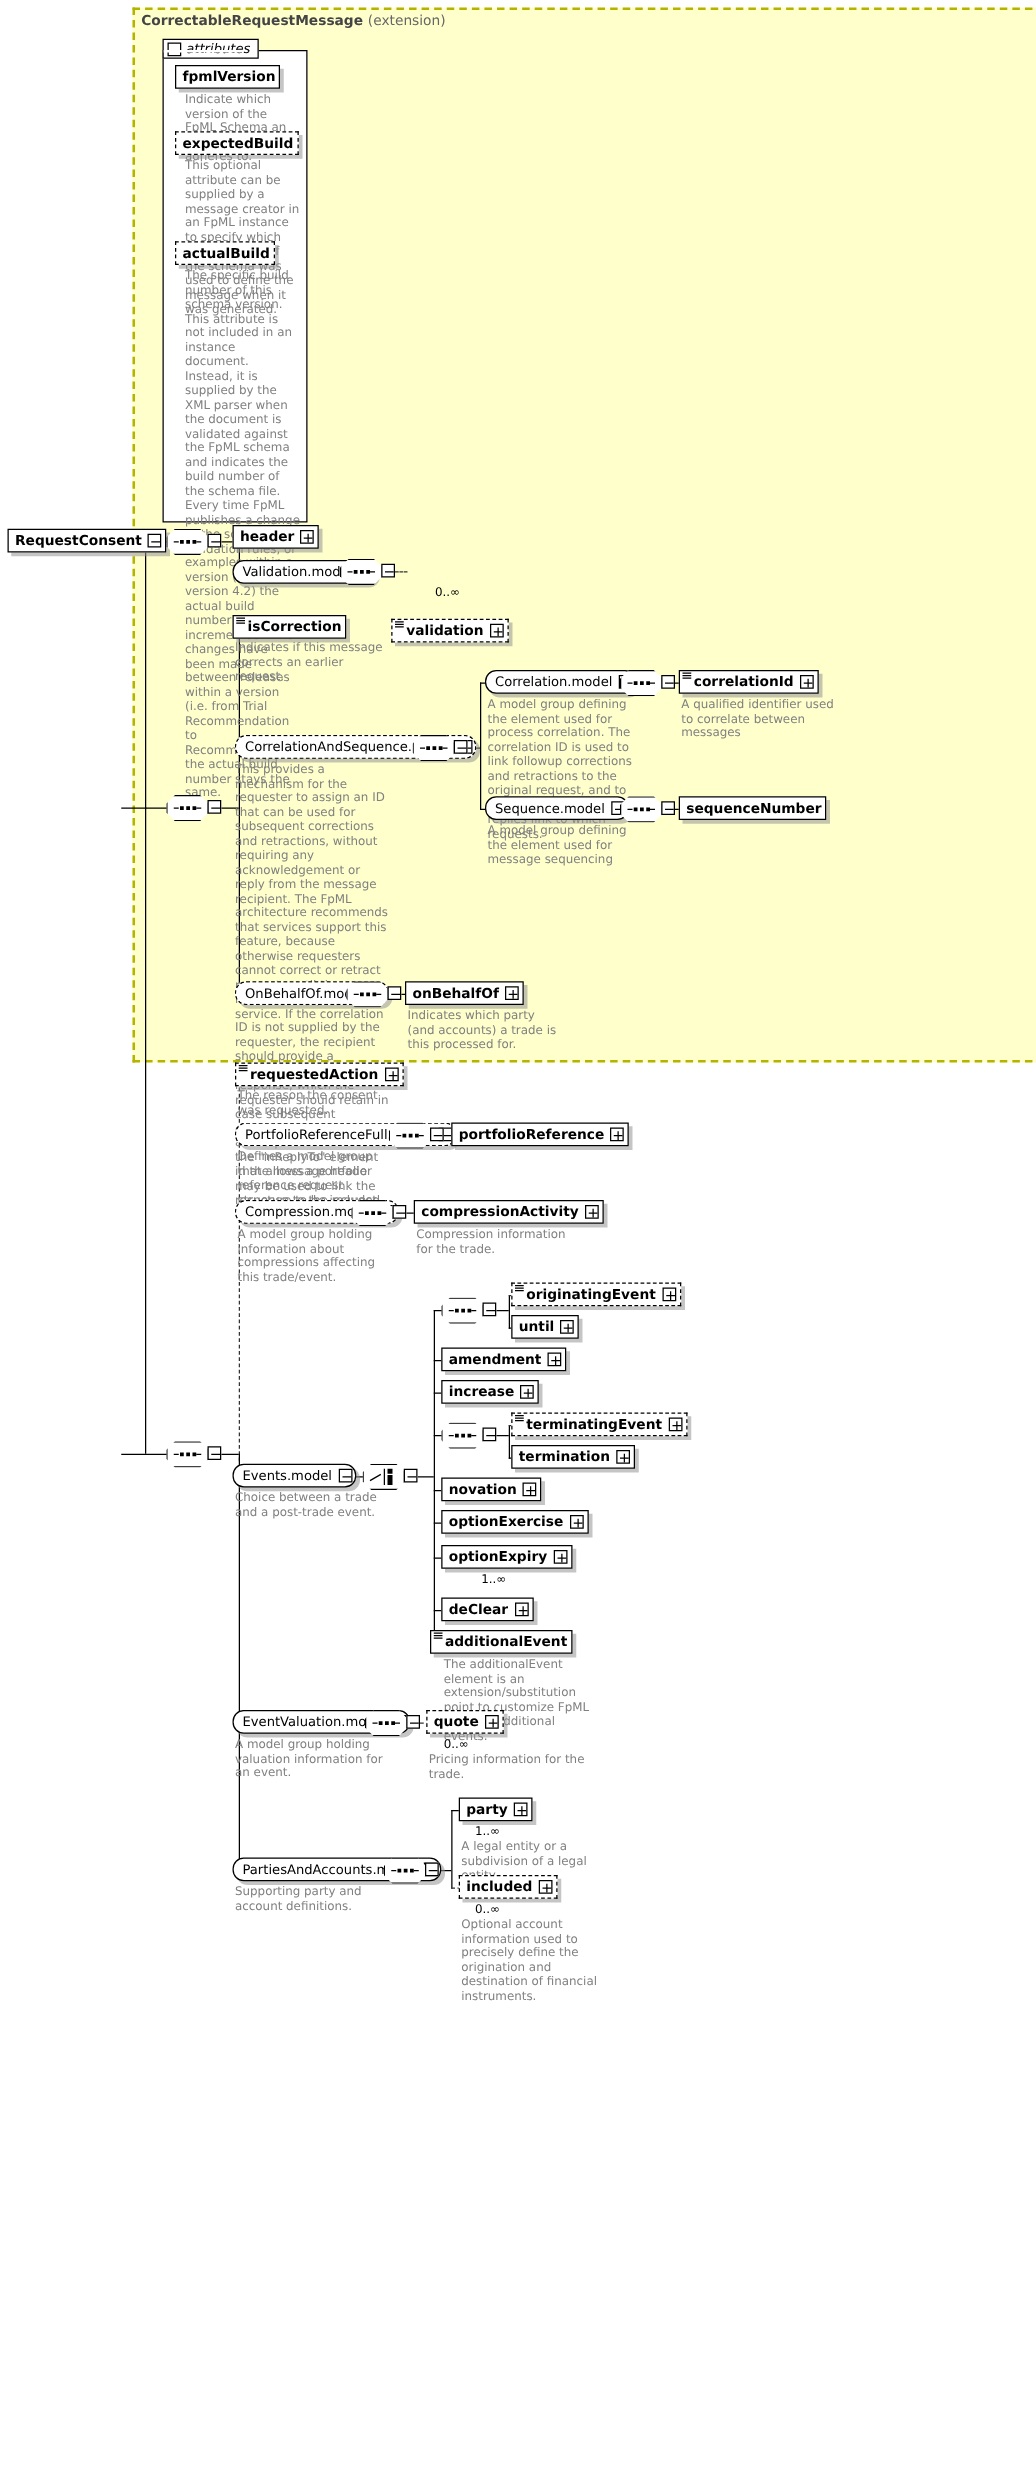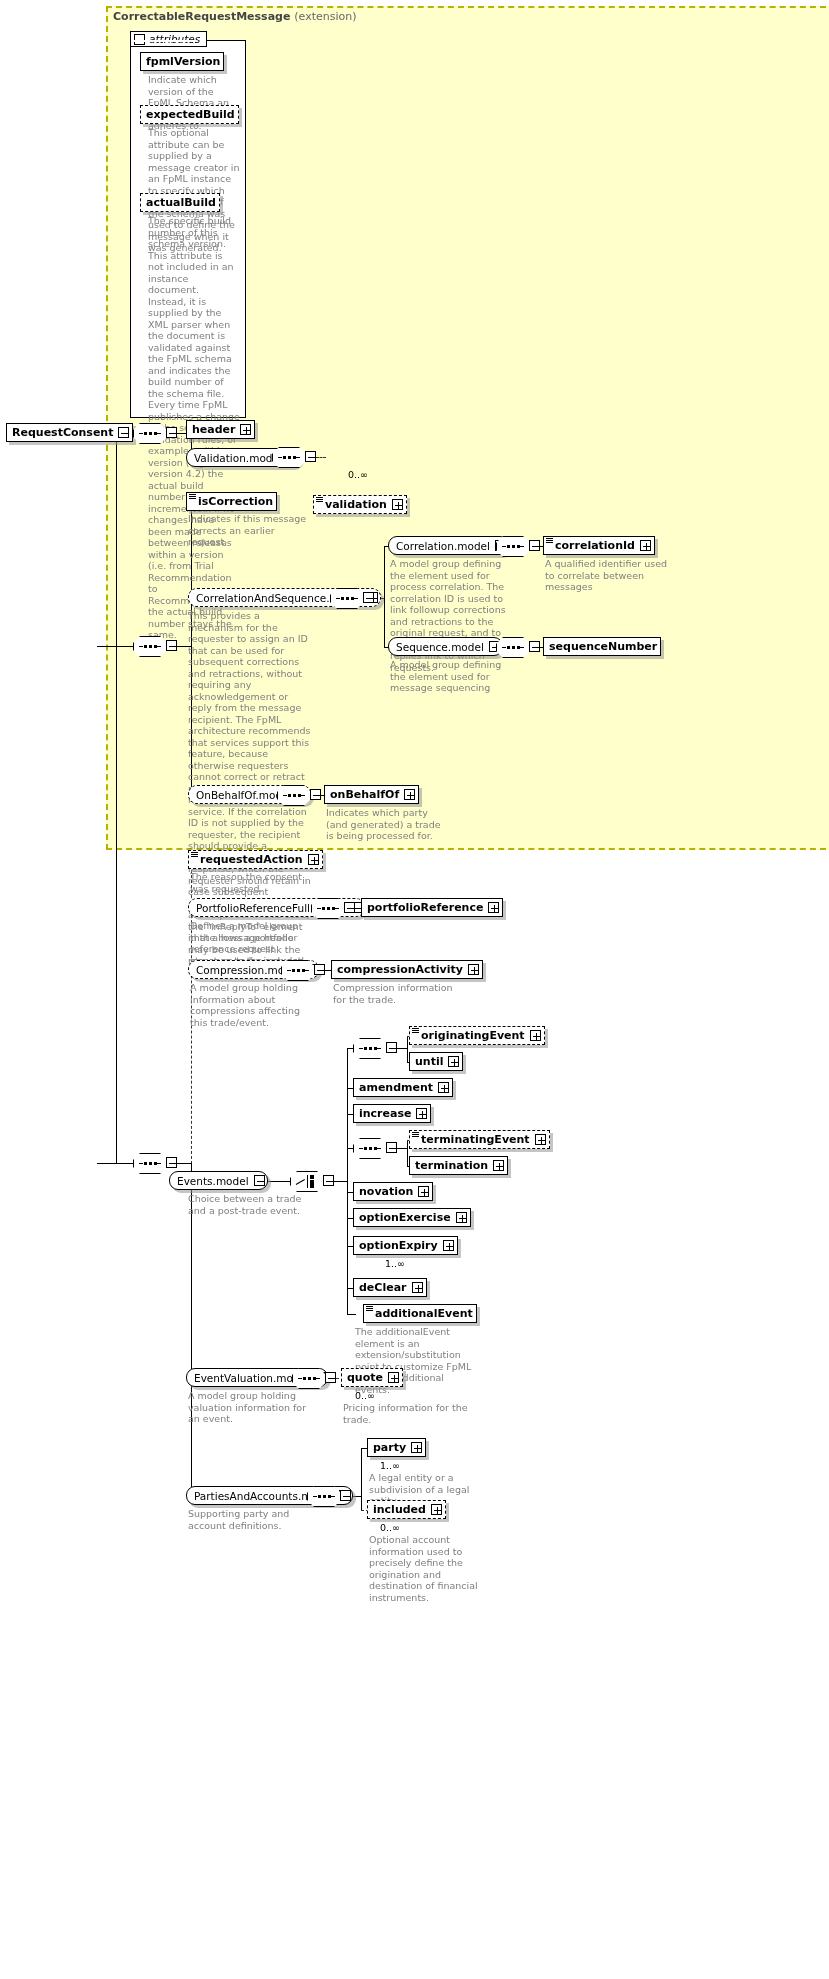--- a/index.html
+++ b/index.html
@@ -388,21 +388,21 @@
         <i class="d d3"></i>
         <i class="bar r"></i>
       </div>
     <div class="cpm"></div>
   </div>
   <div class="line-h" style="left:321px; top:795px; width:6px;"></div>
   <div class="node elem" style="left:324px; top:785px;">
     <span>onBehalfOf</span>
     <span class="pm plus"></span>
   </div>
-  <div class="ann" style="left:326px; top:807px; width:120px;">Indicates which party (and generated) a trade is being processed for.</div>
+  <div class="ann" style="left:326px; top:807px; width:120px;">Indicates which party (and accounts) a trade is this processed for.</div>
 
   <div class="line-v" style="left:116px; top:646px; height:517px;"></div>
   <div class="line-h" style="left:97px; top:1163px; width:40px;"></div>
   <div class="conn" style="left:133px; top:1153px;">
     <div class="oct"></div>
     <div class="seqdots">
         <i class="bar l"></i>
         <i class="d d1"></i>
         <i class="d d2"></i>
         <i class="d d3"></i>
@@ -473,21 +473,21 @@
       </div>
     <div class="cpm"></div>
   </div>
   <div class="line-h" style="left:325px; top:970px; width:8px;"></div>
   <div class="node elem" style="left:331px; top:960px;">
     <span>compressionActivity</span>
     <span class="pm plus"></span>
   </div>
   <div class="ann" style="left:333px; top:982px; width:125px;">Compression information for the trade.</div>
 
-  <div class="node model" style="left:169px; top:1171px;">
+  <div class="node model" style="left:186px; top:1171px;">
     <span>Events.model</span>
     <span class="pm"></span>
   </div>
   <div class="ann" style="left:188px; top:1193px; width:125px;">Choice between a trade and a post-trade event.</div>
 
   <div class="line-h" style="left:257px; top:1181px; width:35px;"></div>
   <div class="conn" style="left:290px; top:1171px;">
     <div class="oct"></div>
     <div class="choice">
         <i class="sw"></i>
@@ -593,21 +593,21 @@
     <span>optionExpiry</span>
     <span class="pm plus"></span>
   </div>
   <div class="card" style="left:385px; top:1258px;">1..∞</div>
 
   <div class="node elem" style="left:353px; top:1278px;">
     <span>deClear</span>
     <span class="pm plus"></span>
   </div>
 
-  <div class="node elem hasattr" style="left:363px; top:1304px;justify-content:flex-end;">
+  <div class="node elem hasattr" style="left:344px; top:1304px;justify-content:flex-end;">
     <span class="attrmark">
         <i></i>
         <i></i>
         <i></i>
       </span>
     <span>additionalEvent</span>
   </div>
   <div class="ann" style="left:355px; top:1326px; width:125px;">The additionalEvent element is an extension/substitution point to customize FpML and add additional events.</div>
 
   <div class="node model" style="left:186px; top:1368px;">

